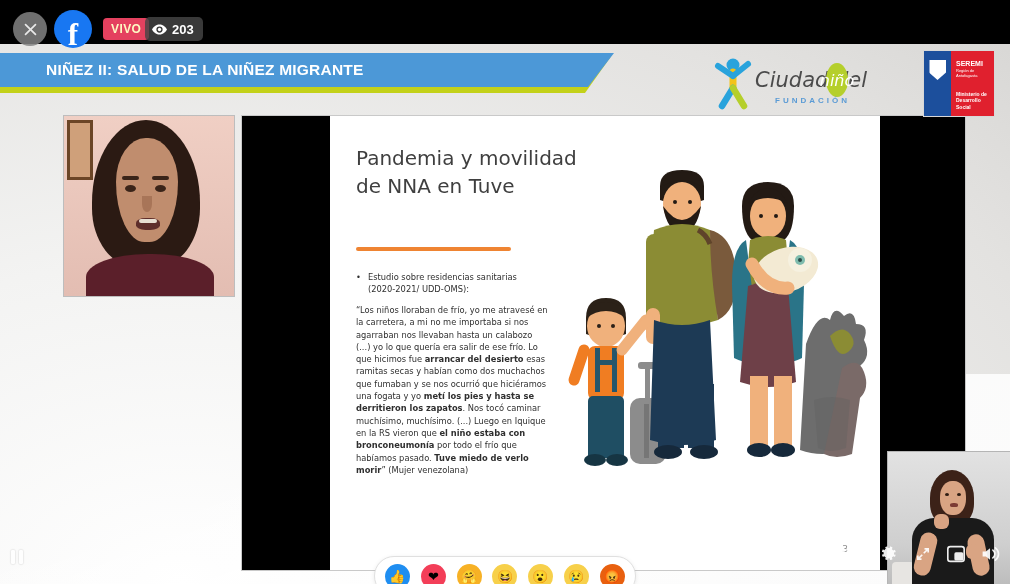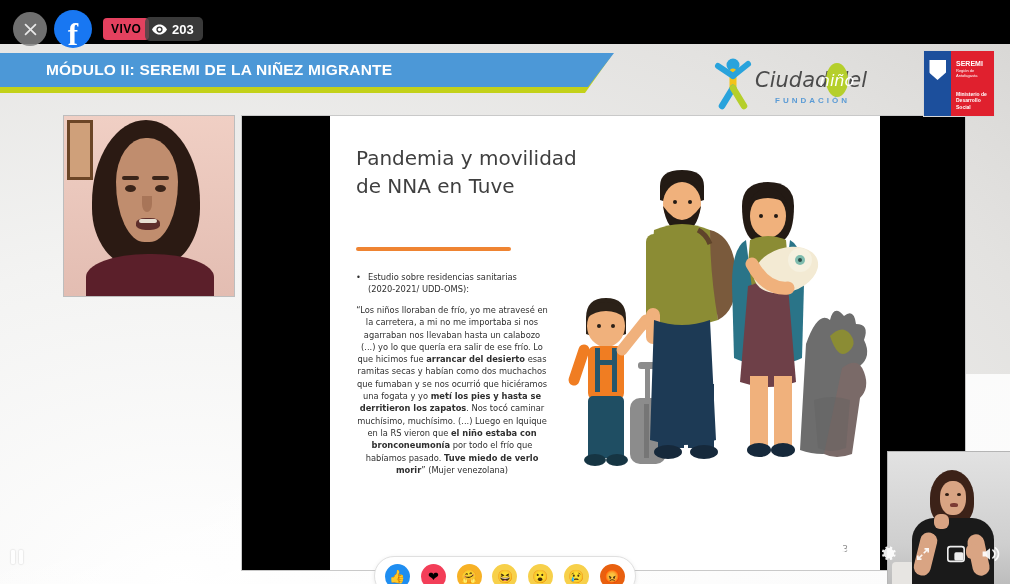--- a/index.html
+++ b/index.html
@@ -23,21 +23,21 @@
     position:absolute; left:54px; top:10px; width:38px; height:38px;
     border-radius:50%; background:#1877f2;
     display:flex; align-items:flex-end; justify-content:center; overflow:hidden;
   }
   .fb-logo .f {
     color:#fff; font-size:31px; line-height:1; font-weight:bold;
     font-family:"Liberation Serif", serif; transform:translateY(2px);
   }
   .vivo-badge {
     position:absolute; left:103px; top:18px; height:22px; padding:0 8px;
-    background:#e4415f; color:#000000; border-radius:4px;
+    background:#e4415f; color:#fef9c3; border-radius:4px;
     font-size:12px; font-weight:bold; letter-spacing:.4px;
     display:flex; align-items:center; justify-content:center;
   }
   .viewers {
     position:absolute; left:145px; top:17px; height:24px; padding:0 9px 0 7px;
     background:rgba(70,70,70,0.82); color:#fff; border-radius:5px;
     display:flex; align-items:center; gap:5px; font-size:13px; font-weight:bold;
   }
   .viewers .eye { display:block; }
 
@@ -161,21 +161,21 @@
   }
   .slide-bullet {
     position:absolute; left:26px; top:155px; width:190px;
     font-family:"DejaVu Sans", sans-serif; font-size:8.3px; line-height:12px; color:#2f2f2f;
   }
   .slide-bullet .dot { position:absolute; left:0; top:0; }
   .slide-bullet .btxt { display:block; padding-left:12px; }
   .slide-quote {
     position:absolute; left:26px; top:188px; width:192px;
     font-family:"DejaVu Sans", sans-serif; font-size:8.3px; line-height:12.3px; color:#2f2f2f;
-    text-align:center;
+    text-align:left;
   }
   .slide-quote b { font-weight:bold; }
   .slide-num {
     position:absolute; right:32px; bottom:18px; font-size:9px; color:#8b8b8b;
     font-family:"DejaVu Sans", sans-serif;
   }
 
   
   .illus { position:absolute; left:232px; top:52px; width:310px; height:345px; }
 
@@ -226,21 +226,21 @@
 </head>
 <body>
 
 <div id="stage">
 
   <div class="video">
 
     <div class="banner-wrap">
       <div class="banner-green"></div>
       <div class="banner-blue"></div>
-      <div class="banner-text">MÓDULO II: SEREMI DE LA NIÑEZ MIGRANTE</div>
+      <div class="banner-text">NIÑEZ II: SALUD DE LA NIÑEZ MIGRANTE</div>
     </div>
 
     <div class="logo-ciudad">
       <svg width="40" height="56" viewBox="0 0 40 56" style="position:absolute;left:0;top:6px">
         <circle cx="20" cy="9" r="6.5" fill="#29a3dc"></circle>
         <path d="M20 16 L20 34" stroke="#f3c31a" stroke-width="7" stroke-linecap="round"></path>
         <path d="M20 20 L5 10" stroke="#29a3dc" stroke-width="6" stroke-linecap="round"></path>
         <path d="M20 20 L35 8" stroke="#29a3dc" stroke-width="6" stroke-linecap="round"></path>
         <path d="M20 32 L9 50" stroke="#29a3dc" stroke-width="6.5" stroke-linecap="round"></path>
         <path d="M20 32 L31 50" stroke="#b5cf2b" stroke-width="6.5" stroke-linecap="round"></path>

